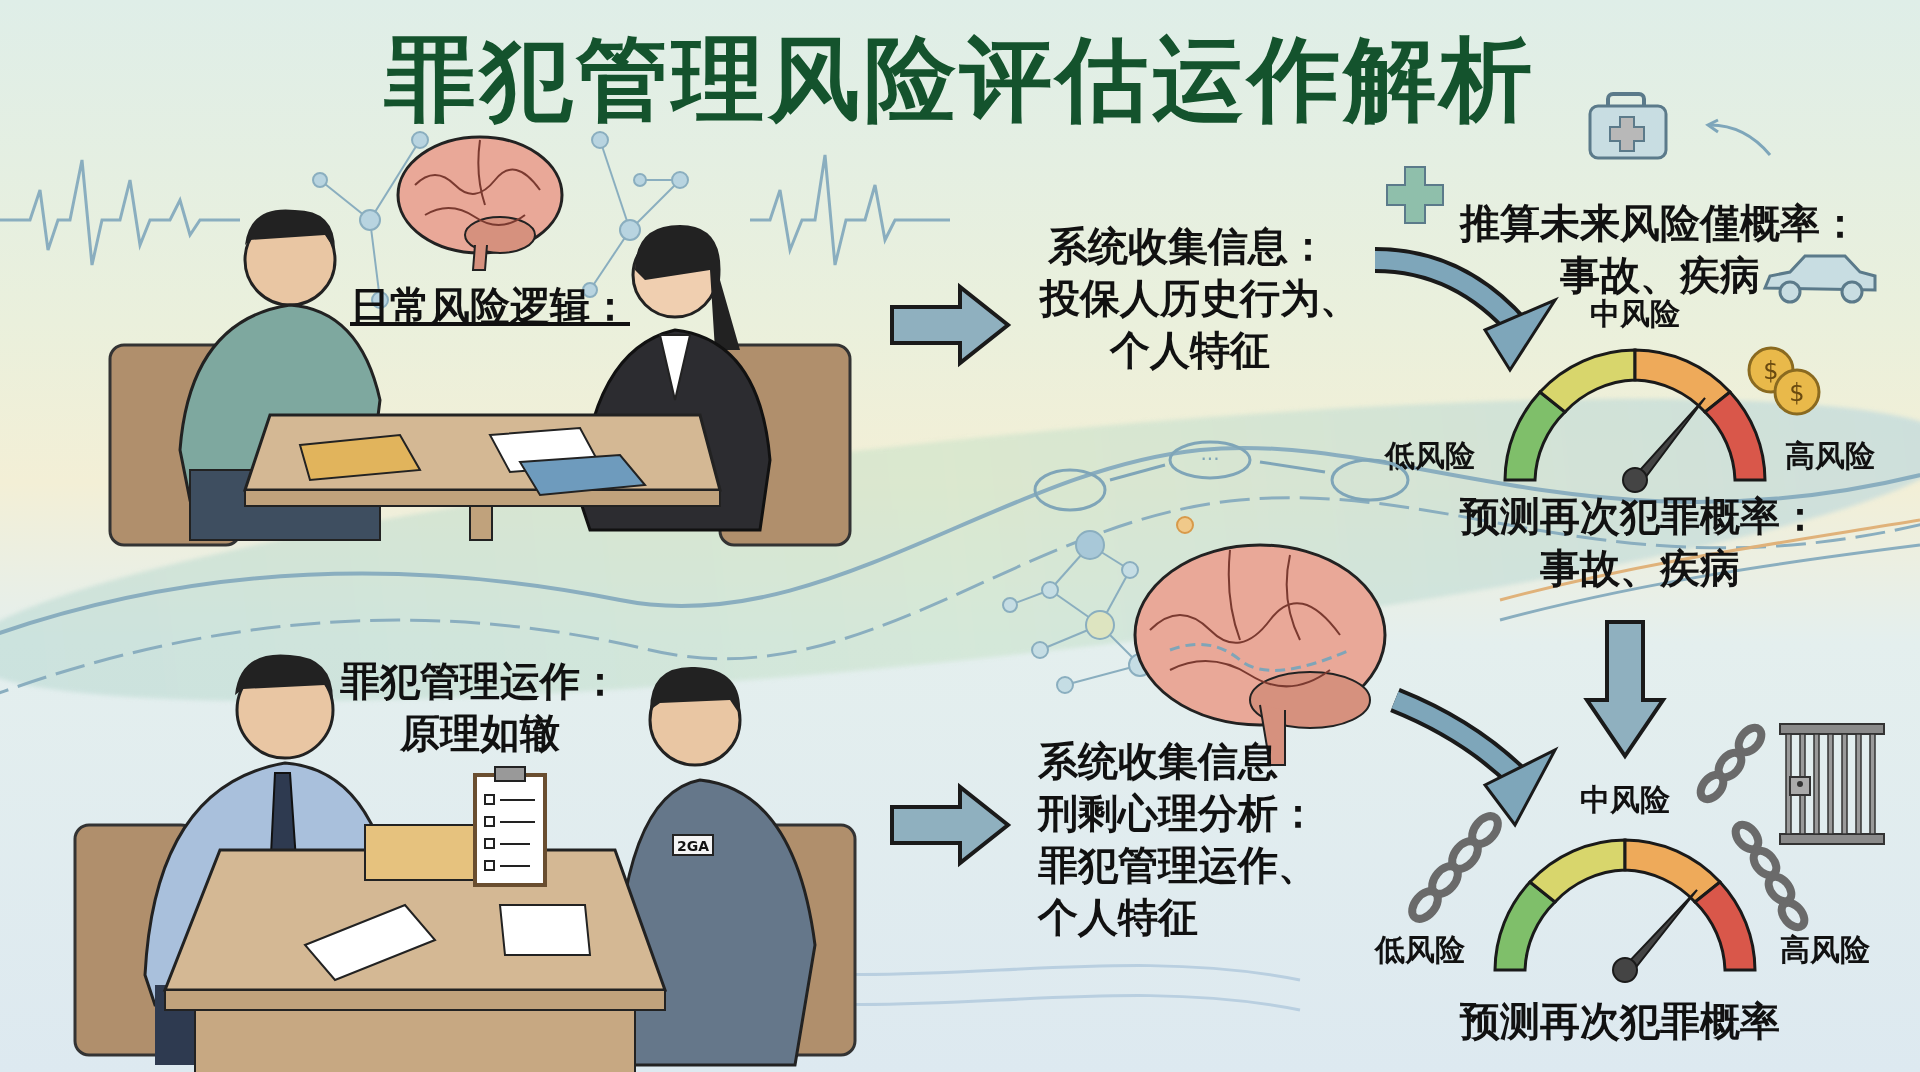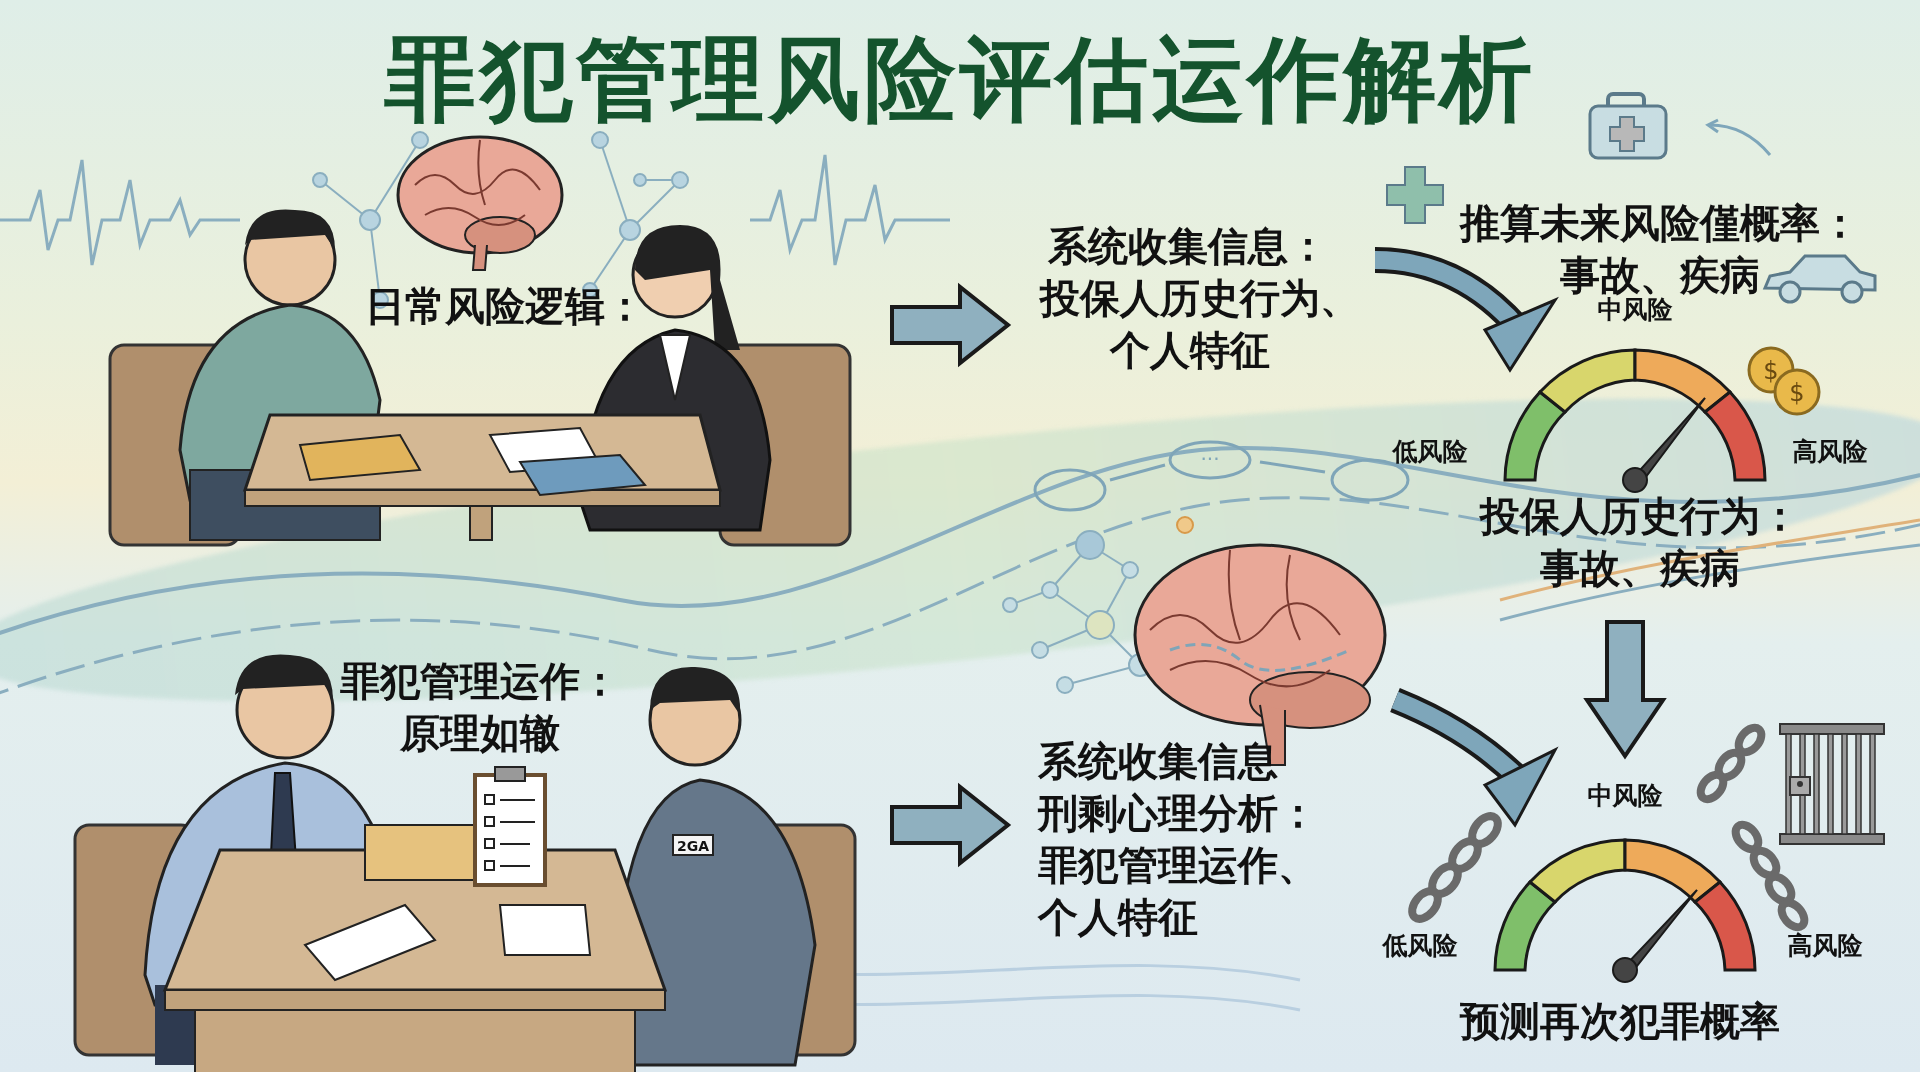--- a/index.html
+++ b/index.html
@@ -8,21 +8,21 @@
     font-family: "DejaVu Sans", "Liberation Sans", sans-serif;
     background: linear-gradient(180deg, #dfeee8 0%, #eaf0dc 30%, #f3efd6 45%, #e4efee 60%, #dde9f0 100%);
     color:#111;
   }
   .title {
     position:absolute; left:0; width:1920px; top:18px; text-align:center;
     font-size:92px; font-weight:bold; letter-spacing:4px; color:#14532d;
   }
   .lbl { position:absolute; font-weight:bold; color:#111; text-align:center; line-height:1.3; }
   .lbl-md { font-size:40px; }
-  .lbl-xs { font-size:25px; }
+  .lbl-xs { font-size:30px; }
   svg { position:absolute; overflow:visible; }
   .divider-band {
     position:absolute; left:-40px; top:440px; width:2000px; height:220px;
     background: linear-gradient(90deg, rgba(184,216,210,0.55), rgba(200,226,200,0.55), rgba(176,210,224,0.55));
     border-radius: 50%;
     transform: rotate(-6deg);
     filter: blur(2px);
   }
 </style>
 </head>
@@ -91,21 +91,21 @@
 
   <polygon points="170,215 600,215 620,290 145,290" fill="#d4b894" stroke="#222" stroke-width="3"></polygon>
   <rect x="145" y="290" width="475" height="16" fill="#c0a27c" stroke="#222" stroke-width="2"></rect>
   <rect x="370" y="306" width="22" height="34" fill="#c0a27c" stroke="#222" stroke-width="2"></rect>
 
   <polygon points="200,245 300,235 320,270 210,280" fill="#e1b45c" stroke="#222" stroke-width="2"></polygon>
   <polygon points="390,235 480,228 500,265 410,272" fill="#fff" stroke="#222" stroke-width="2"></polygon>
   <polygon points="420,262 520,255 545,285 440,295" fill="#6e9bbd" stroke="#222" stroke-width="2"></polygon>
 </svg>
 
-<div class="lbl lbl-md" style="left:355px;top:280px;width:300px;">
+<div class="lbl lbl-md" style="left:340px;top:280px;width:300px;text-decoration:underline;">
   <div>日常风险逻辑：</div>
 </div>
 
 <svg width="120" height="80" style="left:890px;top:285px;">
   <polygon points="2,22 70,22 70,2 118,40 70,78 70,58 2,58" fill="#8fb0bf" stroke="#1a1a1a" stroke-width="4"></polygon>
 </svg>
 
 <div class="lbl lbl-md" style="left:1030px;top:220px;width:330px;text-align:left;margin-left:10px;">
   <div style="padding-left:8px;">系统收集信息：</div>
   <div>投保人历史行为、</div>
@@ -153,21 +153,21 @@
 <div class="lbl lbl-xs" style="left:1770px;top:436px;width:120px;">高风险</div>
 
 <svg width="80" height="80" style="left:1745px;top:342px;">
   <circle cx="26" cy="28" r="22" fill="#e9b94a" stroke="#8a6a20" stroke-width="3"></circle>
   <circle cx="52" cy="50" r="22" fill="#e9b94a" stroke="#8a6a20" stroke-width="3"></circle>
   <text x="26" y="37" text-anchor="middle" font-size="24" font-family="DejaVu Sans, sans-serif" fill="#6a4a10">$</text>
   <text x="52" y="59" text-anchor="middle" font-size="24" font-family="DejaVu Sans, sans-serif" fill="#6a4a10">$</text>
 </svg>
 
 <div class="lbl lbl-md" style="left:1440px;top:490px;width:400px;">
-  <div>投保人历史行为：</div>
+  <div>预测再次犯罪概率：</div>
   <div>事故、疾病</div>
 </div>
 
 <svg width="80" height="140" style="left:1585px;top:620px;">
   <polygon points="22,2 58,2 58,80 78,80 40,136 2,80 22,80" fill="#8fb0bf" stroke="#1a1a1a" stroke-width="4"></polygon>
 </svg>
 
 <svg width="260" height="200" style="left:990px;top:510px;">
   <g stroke="#8aaebf" stroke-width="2" fill="#c5dde4">
     <line x1="100" y1="35" x2="60" y2="80"></line>

